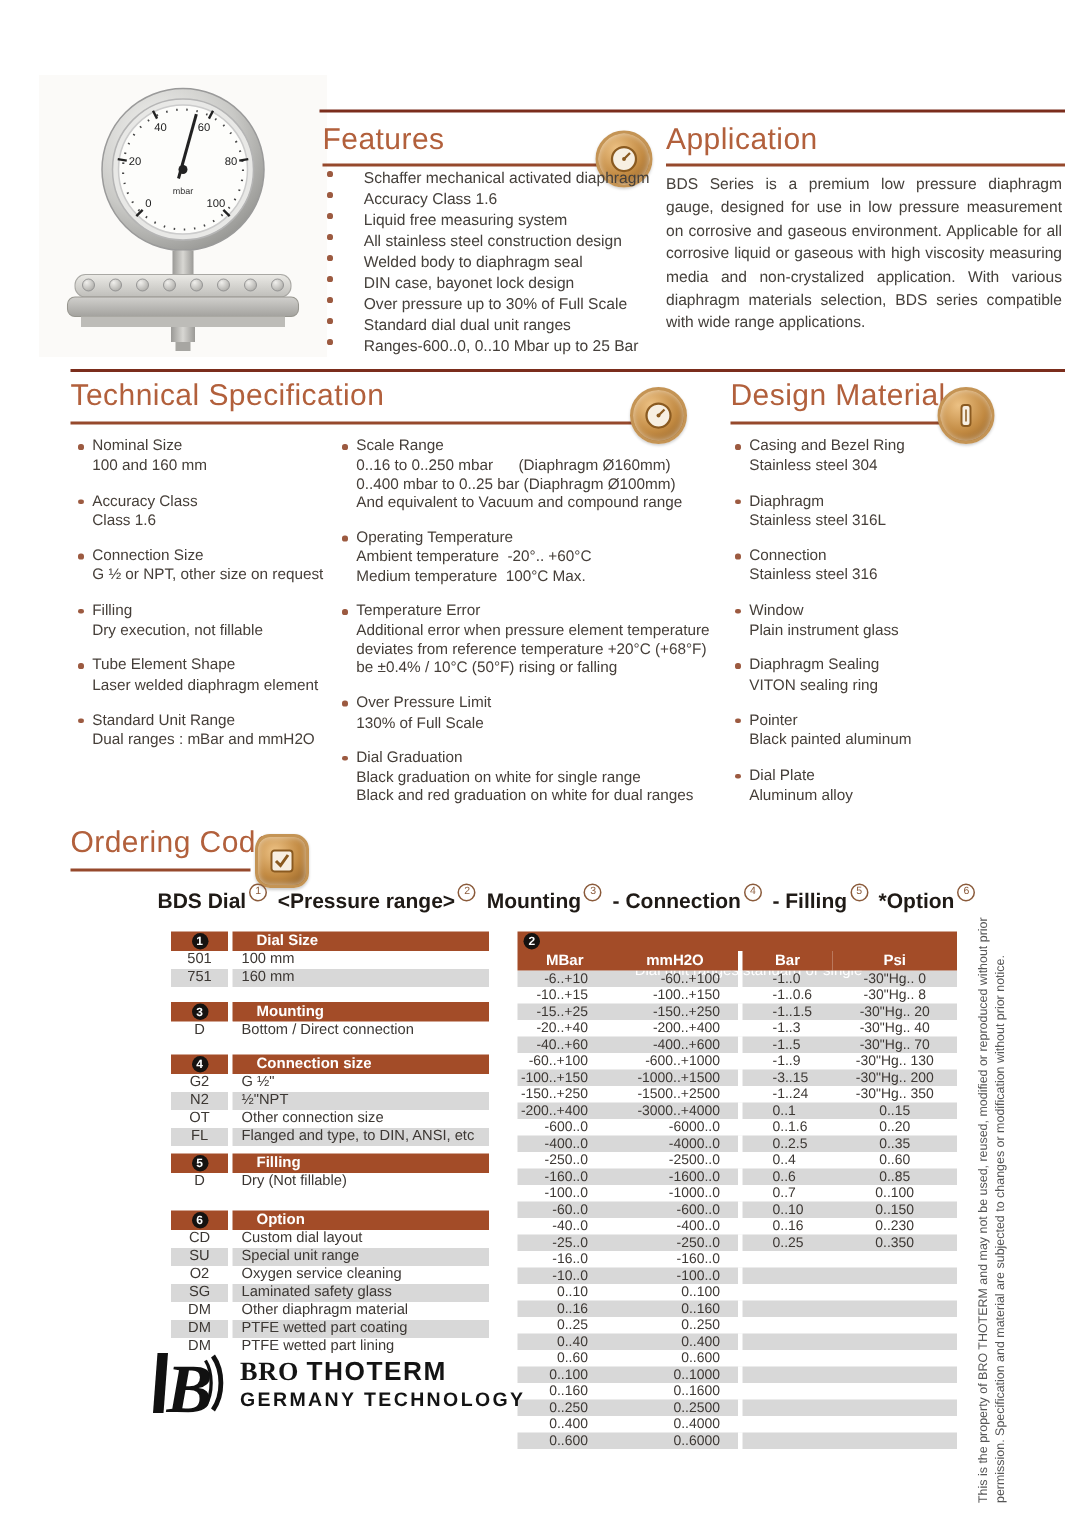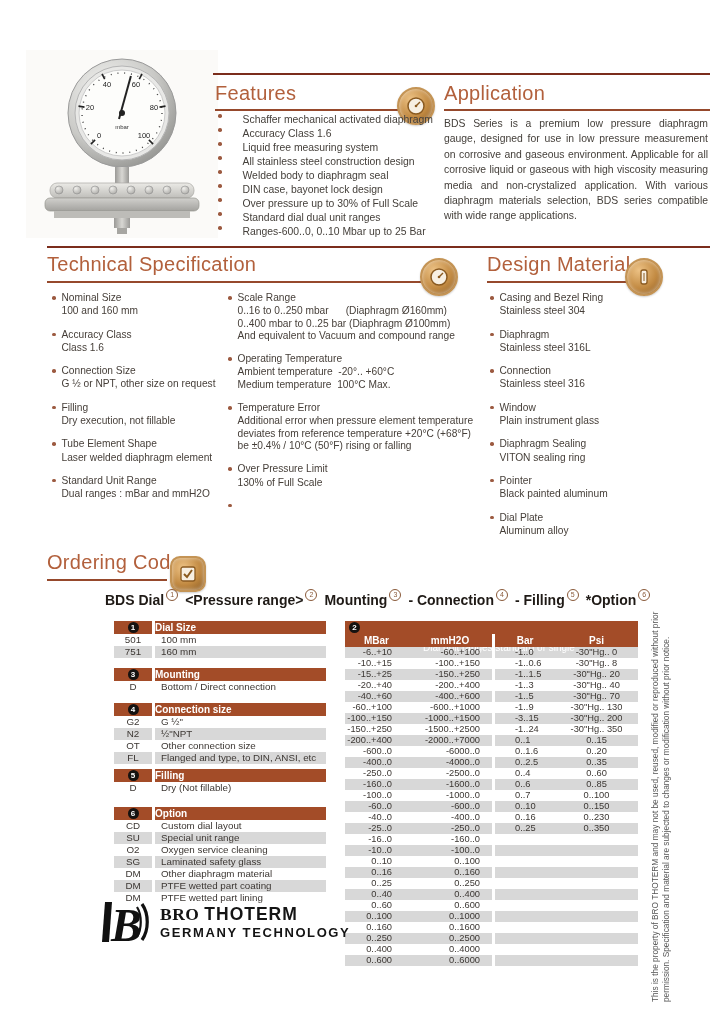--- a/index.html
+++ b/index.html
@@ -39,21 +39,21 @@
 
   
   .code-tables{position:absolute;left:114px;top:621px;width:212px;}
   .code-table{width:212px;}
   .mb10{margin-bottom:10px;} .mb5{margin-bottom:5px;} .mb13{margin-bottom:13px;}
   .ct-header,.ct-row{display:grid;grid-template-columns:38px 3px auto;}
   .ct-header{height:13px;}
   .ct-num,.ct-title{background:#a34c28;}
   .ct-num{display:flex;align-items:center;justify-content:center;}
   .ct-div{background:#fff;}
-  .ct-title{color:#fff;font-size:10px;font-weight:bold;line-height:13px;padding-left:0;}
+  .ct-title{color:#fff;font-size:10px;font-weight:bold;line-height:13px;padding-left:16px;}
   .ct-row{height:12px;font-size:9.8px;line-height:12px;color:#3c3733;}
   .ct-code{text-align:center;}
   .ct-desc{padding-left:6px;white-space:nowrap;}
   .code-table .ct-row.row-odd{background:#d8d8d8;}
   .num-badge{display:inline-block;width:11px;height:11px;background:#151210;color:#fff;border-radius:50%;font-size:8px;line-height:11px;text-align:center;font-weight:bold;}
 
   
   .range-table{position:absolute;left:345px;top:621px;width:293px;}
   .rt-h1{display:flex;align-items:center;height:13px;background:#a34c28;}
   .rt-h1 .num-badge{margin-left:4px;}
@@ -314,20 +314,25 @@
       <div class="spec-item row-odd">
         <span class="dot"></span>
         <div class="spec-body">
           <div class="spec-label">Over Pressure Limit</div>
           <div class="spec-value">130% of Full Scale</div>
         </div>
       </div>
 
       <div class="spec-item row-even">
         <span class="dot"></span>
+        <div class="spec-body">
+          <div class="spec-label">Dial Graduation</div>
+          <div class="spec-value">Black graduation on white for single range
+Black and red graduation on white for dual ranges</div>
+        </div>
       </div>
     </div>
 
   <div class="sect-heading" style="left:487px;top:253px;">Design Material</div>
   <div class="h-rule" style="left:487px;top:281px;width:140px;"></div>
   <div class="med" style="left:625px;top:258px;">
     <svg width="20" height="20" viewBox="0 0 20 20">
         <rect x="7" y="3" width="6" height="14" rx="2" fill="#f7efe2" stroke="#8a5a20" stroke-width="1.3"></rect>
         <line x1="10" y1="6" x2="10" y2="14" stroke="#8a5a20" stroke-width="1"></line>
       </svg>
@@ -660,21 +665,21 @@
         <div class="rt-row row-odd">
           <span class="rt-c1">-150..+250</span>
           <span class="rt-c2">-1500..+2500</span>
           <span class="rt-gap"></span>
           <span class="rt-c3">-1..24</span>
           <span class="rt-c4">-30"Hg.. 350</span>
         </div>
 
         <div class="rt-row row-even">
           <span class="rt-c1">-200..+400</span>
-          <span class="rt-c2">-2000..+7000</span>
+          <span class="rt-c2">-3000..+4000</span>
           <span class="rt-gap"></span>
           <span class="rt-c3">0..1</span>
           <span class="rt-c4">0..15</span>
         </div>
 
         <div class="rt-row row-odd">
           <span class="rt-c1">-600..0</span>
           <span class="rt-c2">-6000..0</span>
           <span class="rt-gap"></span>
           <span class="rt-c3">0..1.6</span>

